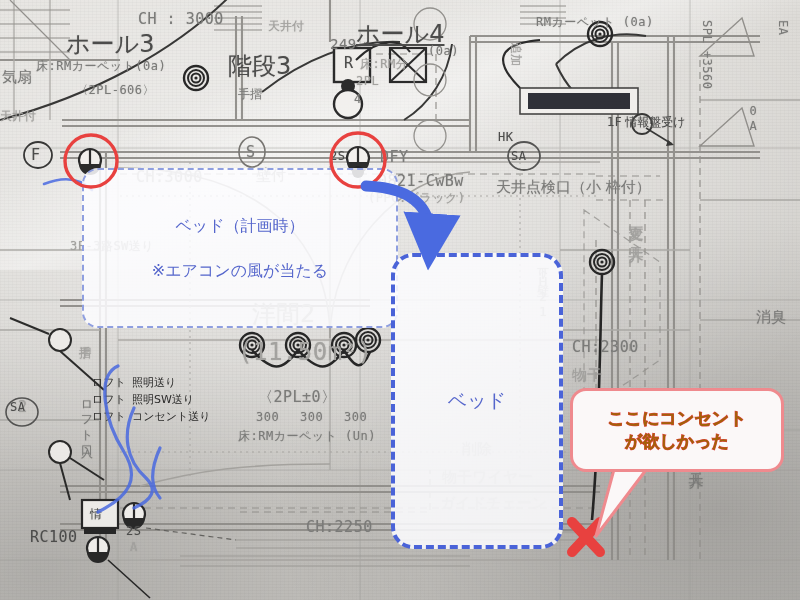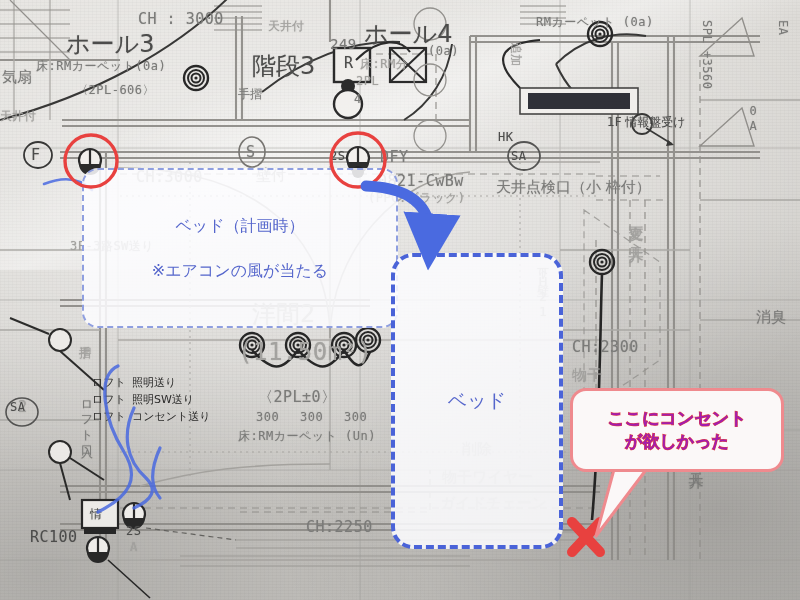--- a/index.html
+++ b/index.html
@@ -80,21 +80,21 @@
   #bed-current .l2{display:block;}
 
   
   #callout{
     position:absolute;left:570px;top:388px;width:208px;height:78px;
     background:#fbf8f8;border:3px solid #ef8a8e;border-radius:16px;
     display:flex;flex-direction:column;align-items:center;justify-content:center;
     text-align:center;line-height:1.35;
     font-family:"DejaVu Sans","Liberation Sans",sans-serif;
     font-weight:bold;font-size:17px;
-    color:#a21caf;
+    color:#a16207;
     -webkit-text-stroke:1px #e0403f;
     paint-order:stroke fill;
   }
   #callout .l2{display:block;}
 
   
   .nohit{pointer-events:none;}
 </style>
 </head>
 <body>
@@ -294,24 +294,24 @@
     </g>
   </svg>
 
   <div>
     <div class="ptxt mid" style="left:138px;top:10px;">CH : 3000</div>
     <div class="ptxt jp big dark" style="left:66px;top:28px;">ホール3</div>
     <div class="ptxt sm" style="left:36px;top:58px;">床:RMカーペット(0a)</div>
     <div class="ptxt sm" style="left:76px;top:82px;">〈2PL-606〉</div>
     <div class="ptxt jp mid" style="left:2px;top:68px;">気扇</div>
     <div class="ptxt jp sm faint" style="left:268px;top:18px;">天井付</div>
-    <div class="ptxt jp big dark" style="left:228px;top:50px;margin-left:24px;">階段3</div>
+    <div class="ptxt jp big dark" style="left:228px;top:50px;">階段3</div>
     <div class="ptxt jp sm" style="left:238px;top:86px;">手摺</div>
 
-    <div class="ptxt jp big dark" style="left:364px;top:18px;">ホール4</div>
+    <div class="ptxt jp big dark" style="left:356px;top:18px;text-decoration:underline;">ホール4</div>
     <div class="ptxt xs" style="left:330px;top:36px;">249</div>
     <div class="ptxt mid dark" style="left:344px;top:54px;">R</div>
     <div class="ptxt sm" style="left:354px;top:92px;">4</div>
     <div class="ptxt sm faint" style="left:360px;top:56px;">床:RM分</div>
     <div class="ptxt sm faint" style="left:356px;top:74px;">2PL</div>
     <div class="ptxt sm" style="left:428px;top:44px;">(0a)</div>
 
     <div class="ptxt mid dark" style="left:31px;top:146px;">F</div>
     <div class="ptxt mid" style="left:246px;top:143px;">S</div>
     <div class="ptxt sm dark" style="left:511px;top:149px;">SA</div>

